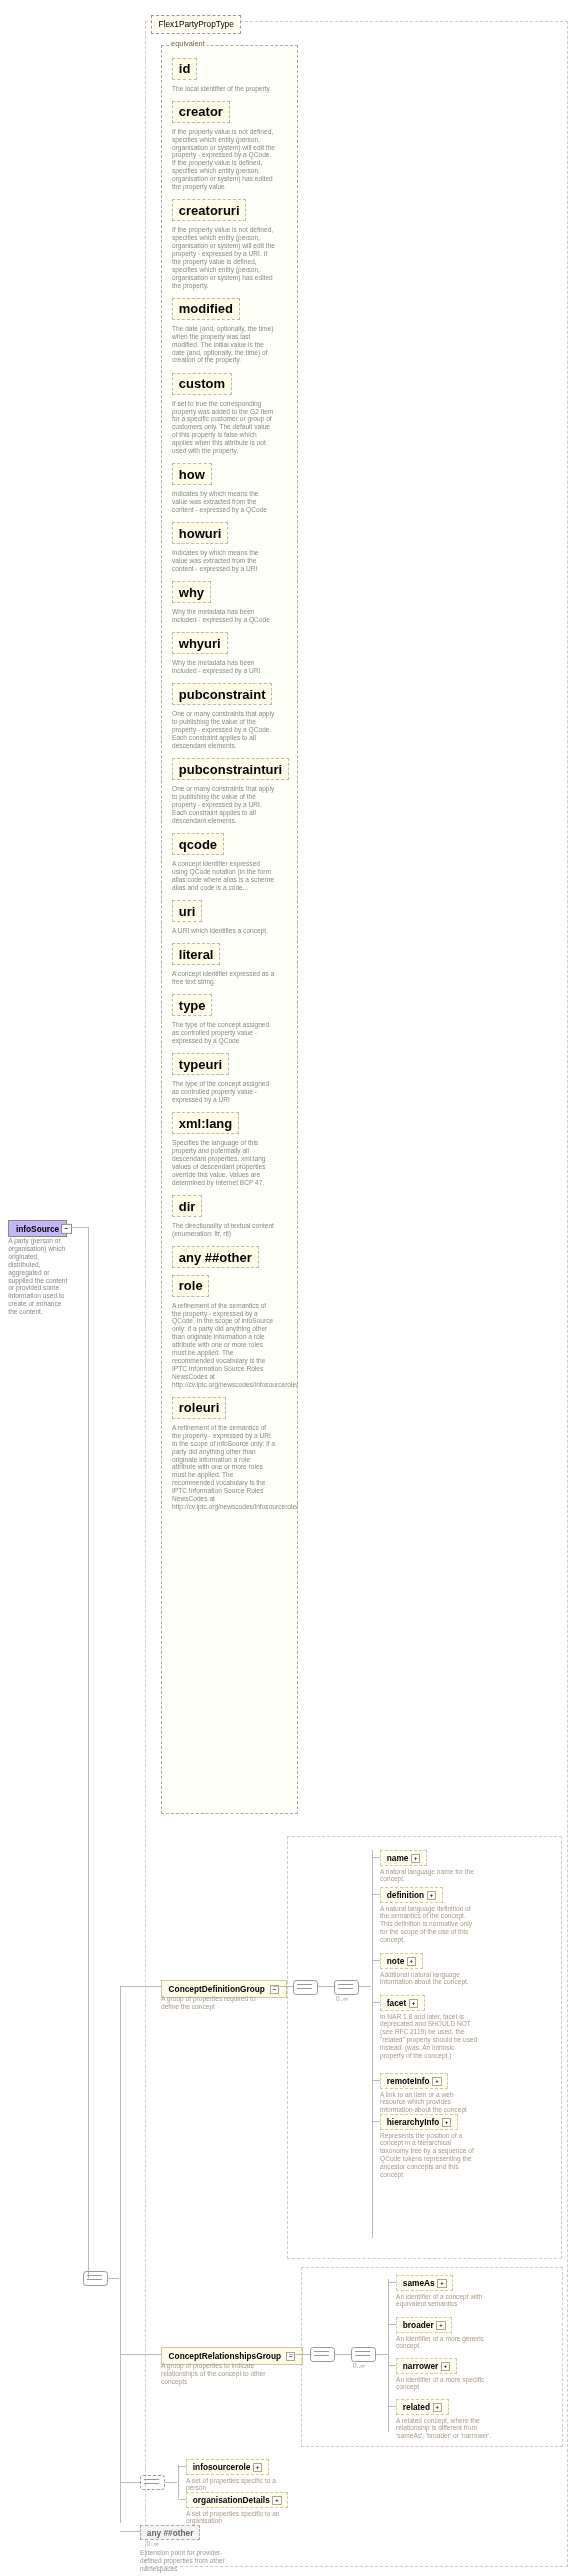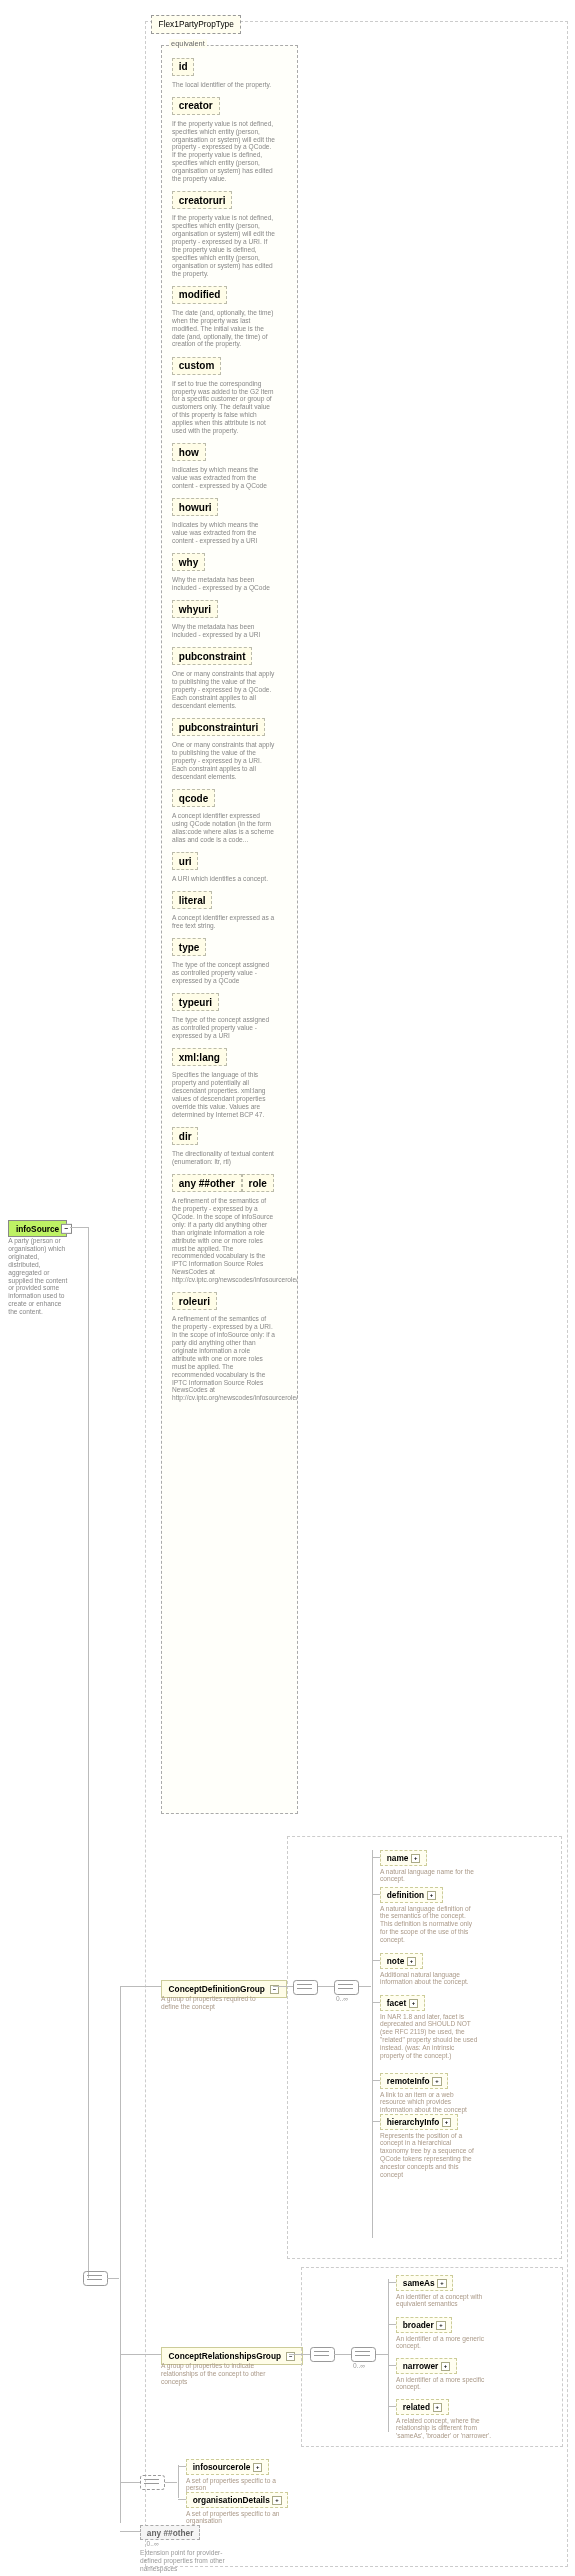--- a/index.html
+++ b/index.html
@@ -34,35 +34,35 @@
   left: 6.6px;
   font-size: 7.4px;
   color: #666;
   background: #fffef0;
   padding: 0 2.5px;
 }
 .attr-box {
   background: #fffde8;
   border: 0.8px dashed #bba;
   padding: 2.5px 5.8px;
-  font-size: 10px;
+  font-size: 13px;
   font-weight: bold;
   margin: 3.3px 0;
   display: inline-block;
 }
 .attr-desc {
   font-size: 6.6px;
   color: #888;
   max-width: 103px;
   line-height: 1.2;
   margin: 1.7px 0 5px 0;
 }
 .source-box {
   position: absolute;
-  background: #bef264;
+  background: #c4b5fd;
   border: 0.8px solid #888;
   padding: 2.5px 6.6px;
   font-size: 8.3px;
   font-weight: bold;
 }
 .expand {
   position: absolute;
   right: -5.8px;
   top: 50%;
   transform: translateY(-50%);

